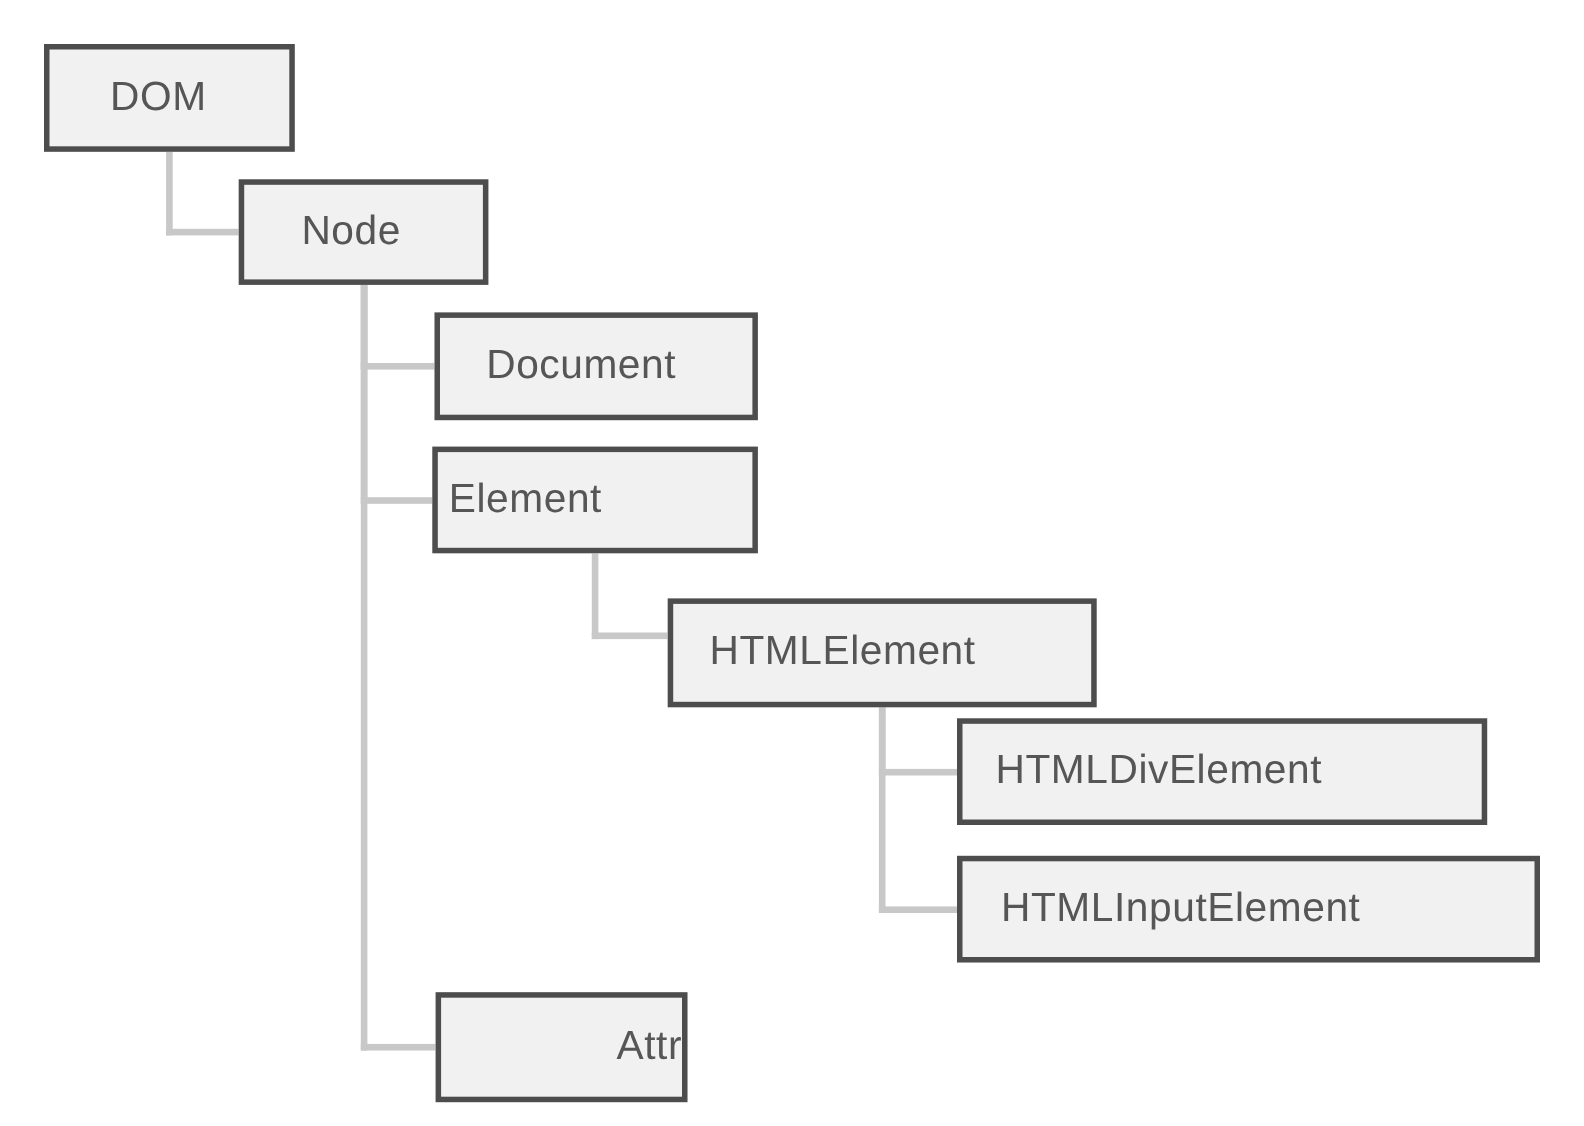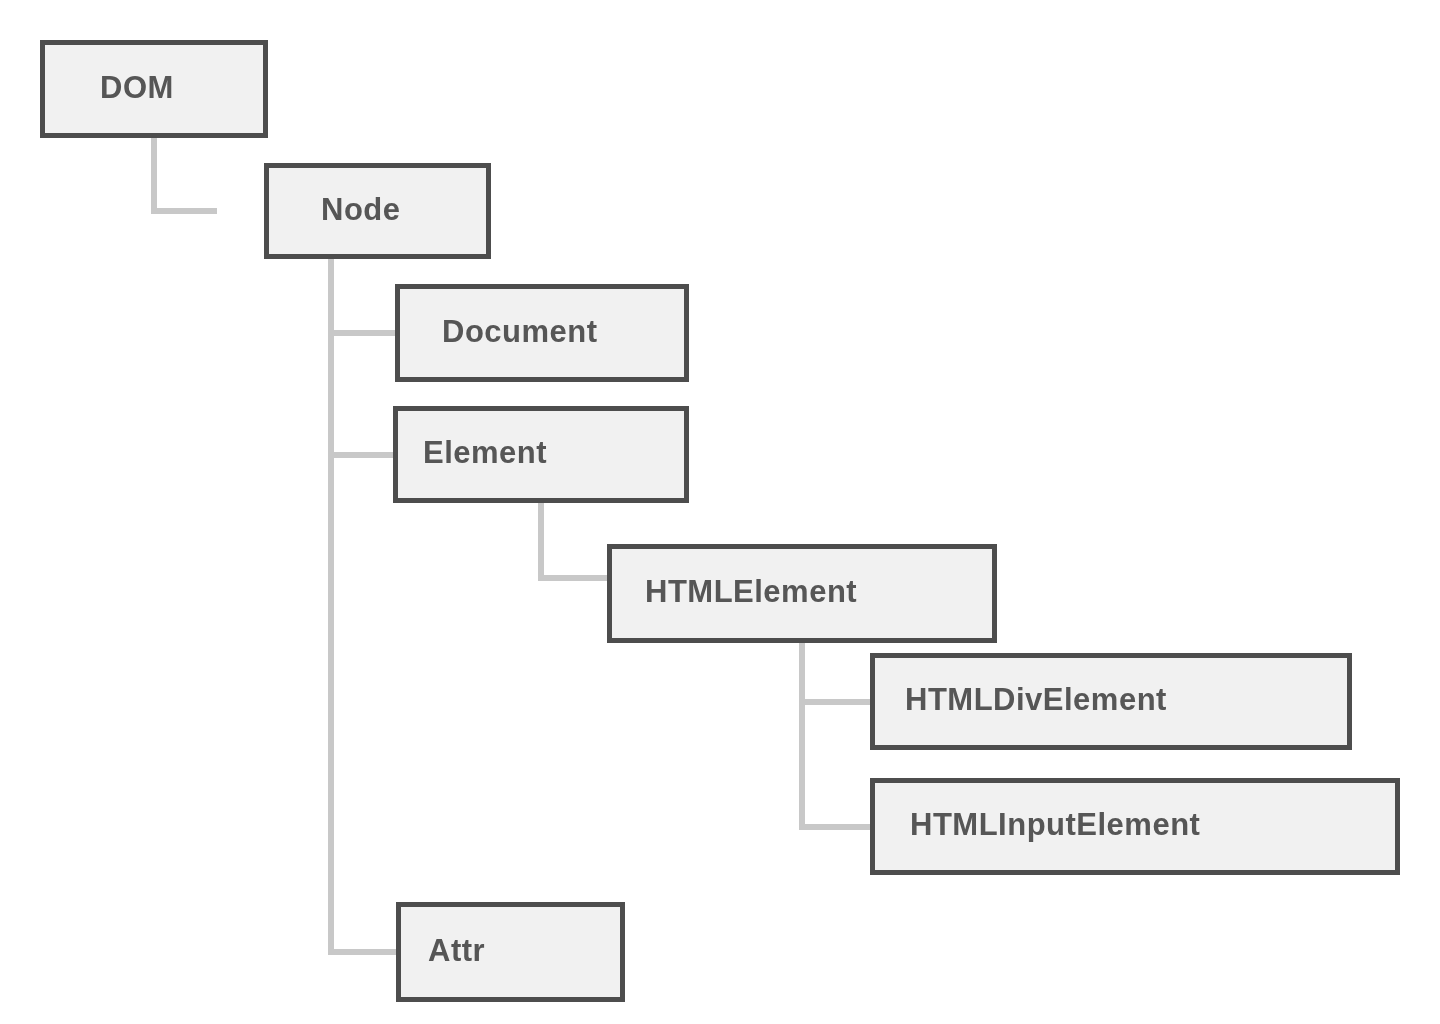--- a/index.html
+++ b/index.html
@@ -20,22 +20,22 @@
   }
   .tree-node {
     position: absolute;
     background: var(--box-fill);
     border: 5px solid var(--box-border);
     display: flex;
     align-items: center;
     z-index: 2;
   }
   .tree-node .label {
-    font-size: 31px;
-    font-weight: 700;
+    font-size: 37px;
+    font-weight: 400;
     color: var(--text);
     letter-spacing: 0.5px;
     white-space: nowrap;
     line-height: 1;
     transform: translateY(-2px);
   }
   .edge-seg {
     position: absolute;
     background: var(--connector);
     z-index: 1;
@@ -55,34 +55,34 @@
     <div class="edge-seg" style="left: 327.5px; top: 949px; width: 68.5px; height: 6px;"></div>
     <div class="edge-seg" style="left: 538px; top: 503px; width: 6px; height: 77.5px;"></div>
     <div class="edge-seg" style="left: 538px; top: 574.5px; width: 69px; height: 6px;"></div>
     <div class="edge-seg" style="left: 799px; top: 627px; width: 6px; height: 77.5px;"></div>
     <div class="edge-seg" style="left: 799px; top: 698.5px; width: 71px; height: 6px;"></div>
     <div class="edge-seg" style="left: 799px; top: 627px; width: 6px; height: 202.5px;"></div>
     <div class="edge-seg" style="left: 799px; top: 823.5px; width: 71px; height: 6px;"></div>
     <div class="tree-node" style="left: 40px; top: 40px; width: 228px; height: 98px; padding-left: 55px;">
       <span class="label">DOM</span>
     </div>
-    <div class="tree-node" style="left: 217px; top: 163px; width: 227px; height: 96px; padding-left: 52px; margin-left: 47px;">
+    <div class="tree-node" style="left: 217px; top: 163px; width: 227px; height: 96px; padding-left: 52px;">
       <span class="label">Node</span>
     </div>
     <div class="tree-node" style="left: 395px; top: 284px; width: 294px; height: 98px; padding-left: 42px;">
       <span class="label">Document</span>
     </div>
-    <div class="tree-node" style="left: 393px; top: 406px; width: 296px; height: 97px; padding-left: 25px; text-align: center;">
+    <div class="tree-node" style="left: 393px; top: 406px; width: 296px; height: 97px; padding-left: 10px; text-align: center;">
       <span class="label">Element</span>
     </div>
     <div class="tree-node" style="left: 607px; top: 528px; width: 390px; height: 99px; padding-left: 33px; margin-top: 16px;">
       <span class="label">HTMLElement</span>
     </div>
     <div class="tree-node" style="left: 870px; top: 778px; width: 530px; height: 97px; padding-left: 35px;">
       <span class="label">HTMLInputElement</span>
     </div>
     <div class="tree-node" style="left: 870px; top: 653px; width: 482px; height: 97px; padding-left: 30px;">
       <span class="label">HTMLDivElement</span>
     </div>
-    <div class="tree-node" style="left: 396px; top: 902px; width: 229px; height: 100px; padding-left: 27px;">
+    <div class="tree-node" style="left: 396px; top: 902px; width: 229px; height: 100px; padding-left: 27px; justify-content: flex-end;">
       <span class="label">Attr</span>
     </div>
   </div>
 
 </body></html>

